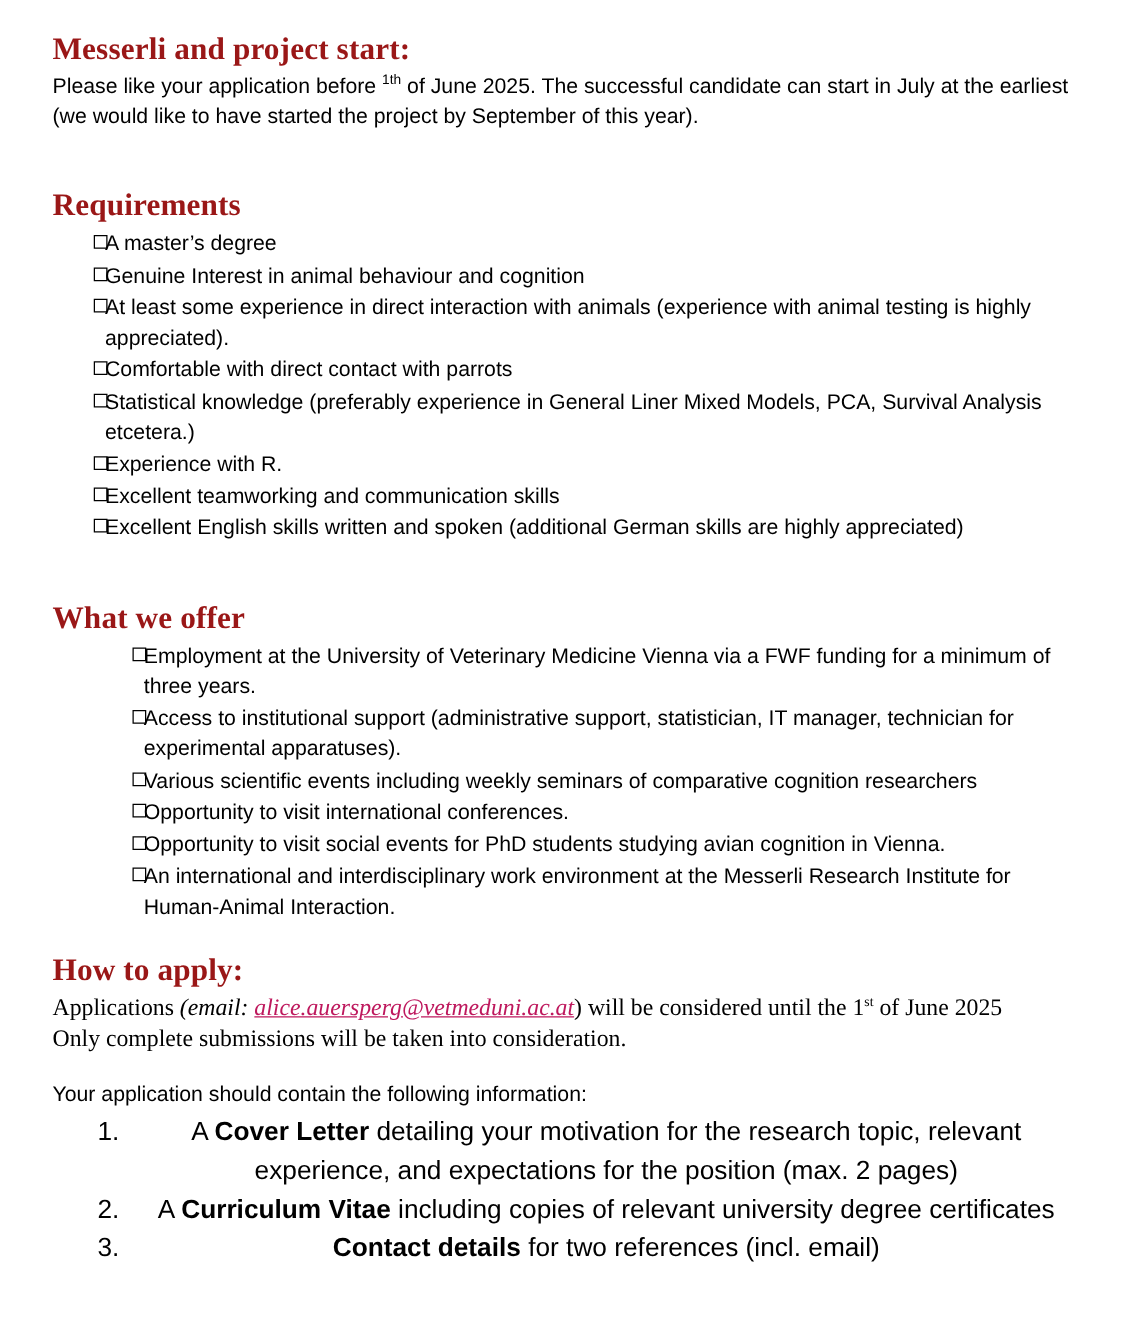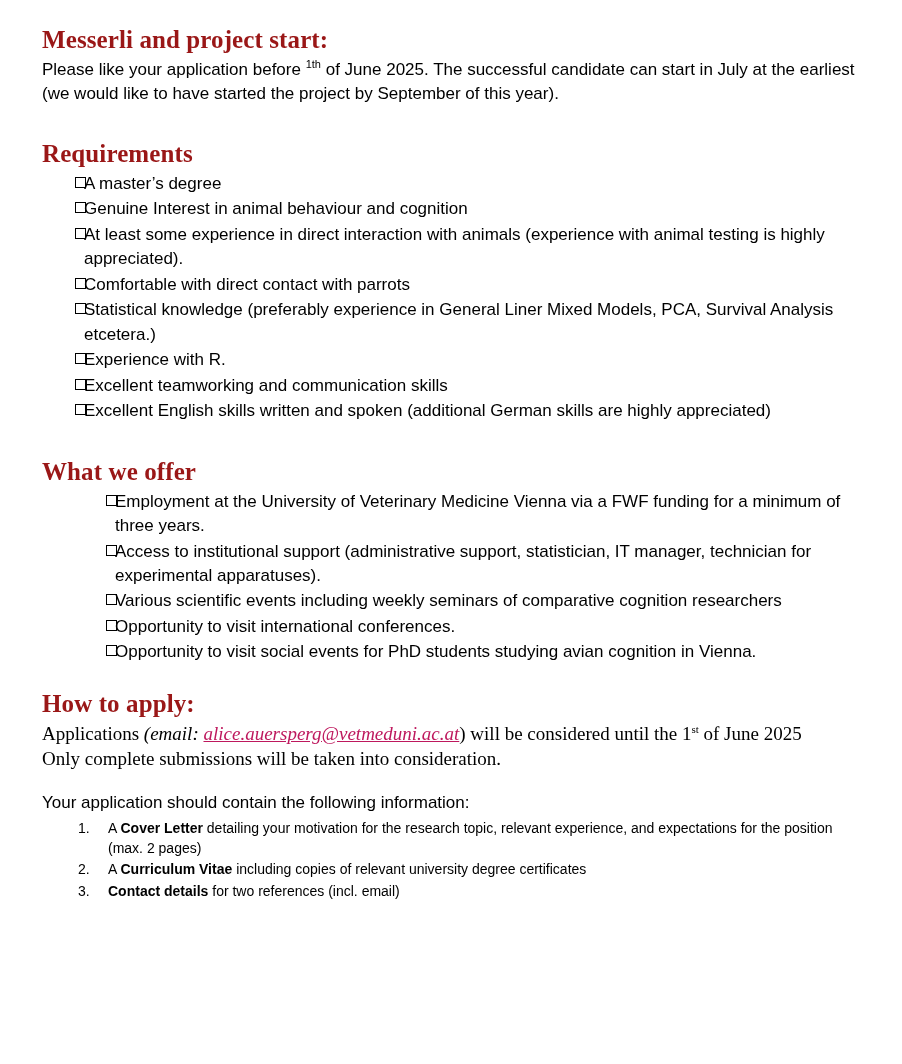--- a/index.html
+++ b/index.html
@@ -21,21 +21,21 @@
   }
   h2.heading {
     font-family: "Liberation Serif", serif;
     color: #9a1717;
     font-weight: bold;
     font-size: 25px;
     margin: 0 0 3px 0;
     letter-spacing: 0.1px;
   }
   .heading.spaced {
-    margin-top: 34px;
+    margin-top: 46px;
   }
   p.para {
     font-size: 17px;
     line-height: 1.42;
     margin: 0;
   }
   .sup {
     font-size: 11px;
     vertical-align: super;
   }
@@ -68,24 +68,25 @@
   }
   ol.numlist {
     margin: 3px 0 0 0;
     padding-left: 0;
     list-style: none;
     counter-reset: item;
   }
   ol.numlist li {
     position: relative;
     counter-increment: item;
-    font-size: 14px;
+    font-size: 21px;
     line-height: 1.44;
     padding-left: 66px;
     margin-bottom: 1px;
+    text-align: center;
   }
   ol.numlist li::before {
     content: counter(item) ".";
     position: absolute;
     left: 36px;
     top: 0;
   }
   b, strong { font-weight: bold; }
   .apply-para {
     font-family: "Liberation Serif", serif;
@@ -121,20 +122,21 @@
     <li><span class="box"></span><span>Excellent English skills written and spoken (additional German skills are highly appreciated)</span></li>
   </ul>
 
   <h2 class="heading spaced">What we offer</h2>
   <ul class="checklist indent-more">
     <li><span class="box"></span><span>Employment at the University of Veterinary Medicine Vienna via a FWF funding for a minimum of three years.</span></li>
     <li><span class="box"></span><span>Access to institutional support (administrative support, statistician, IT manager, technician for experimental apparatuses).</span></li>
     <li><span class="box"></span><span>Various scientific events including weekly seminars of comparative cognition researchers</span></li>
     <li><span class="box"></span><span>Opportunity to visit international conferences.</span></li>
     <li><span class="box"></span><span>Opportunity to visit social events for PhD students studying avian cognition in Vienna.</span></li>
+    <li><span class="box"></span><span>An international and interdisciplinary work environment at the Messerli Research Institute for Human-Animal Interaction.</span></li>
   </ul>
 
   <div class="section-gap"></div>
 
   <h2 class="heading">How to apply:</h2>
   <p class="apply-para"><span>Applications </span><span class="italic">(email: </span><a class="email-link italic" href="#">alice.auersperg@vetmeduni.ac.at</a><span>) will be considered until the 1</span><span class="sup">st</span><span> of June  2025</span></p>
   <p class="apply-para">Only complete submissions will be taken into consideration.</p>
 
   <div class="gap-block"></div>
 

